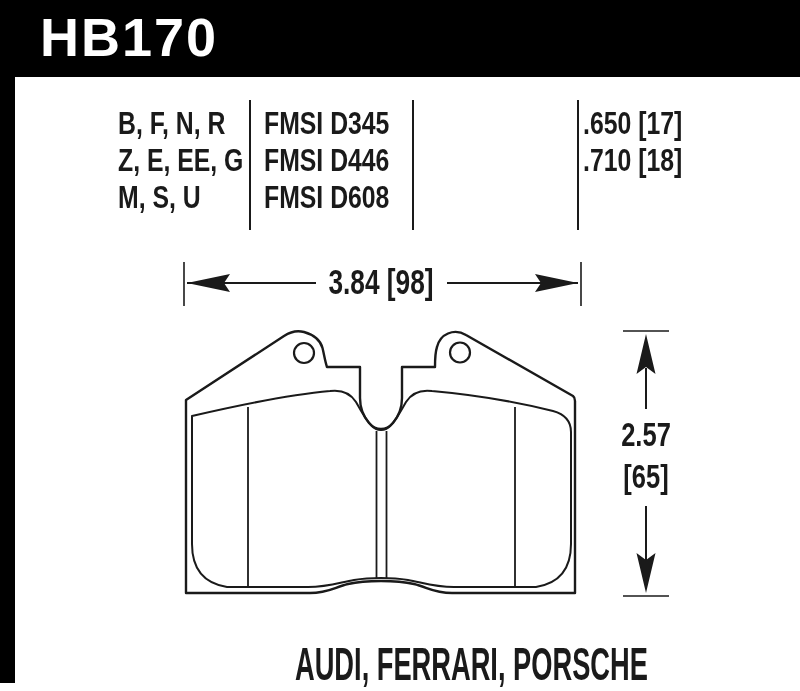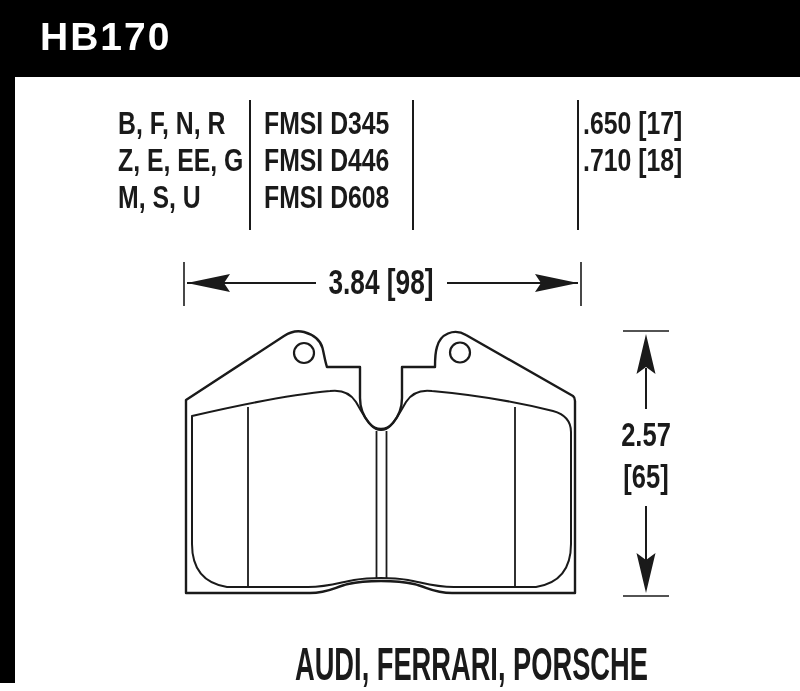--- a/index.html
+++ b/index.html
@@ -5,21 +5,21 @@
   html,body{margin:0;padding:0;background:#ffffff;}
   #page{
     position:relative;width:800px;height:691px;background:#ffffff;
     overflow:hidden;font-family:"Liberation Sans",sans-serif;color:#1a1a1a;
   }
   
   .header-bar{position:absolute;left:0;top:0;width:800px;height:77px;background:#000000;}
   .edge-strip{position:absolute;left:0;top:0;width:15px;height:683px;background:#000000;}
   .part-number{
     position:absolute;left:40px;top:6px;color:#ffffff;font-weight:bold;
-    font-size:39px;line-height:62px;letter-spacing:2px;white-space:nowrap;
+    font-size:54px;line-height:62px;letter-spacing:2px;white-space:nowrap;
   }
   
   .t{position:absolute;font-weight:bold;white-space:nowrap;color:#1a1a1a;}
   .cond{transform:scaleX(0.8);transform-origin:0 0;}
   .condc{text-align:center;transform:scaleX(0.75);transform-origin:50% 0;}
   
   .spec-col{position:absolute;top:105px;font-size:31px;line-height:37px;font-weight:bold;}
   .spec-col > div{height:37px;}
   .col-compounds{left:118px;}
   .col-fmsi{left:264px;}

